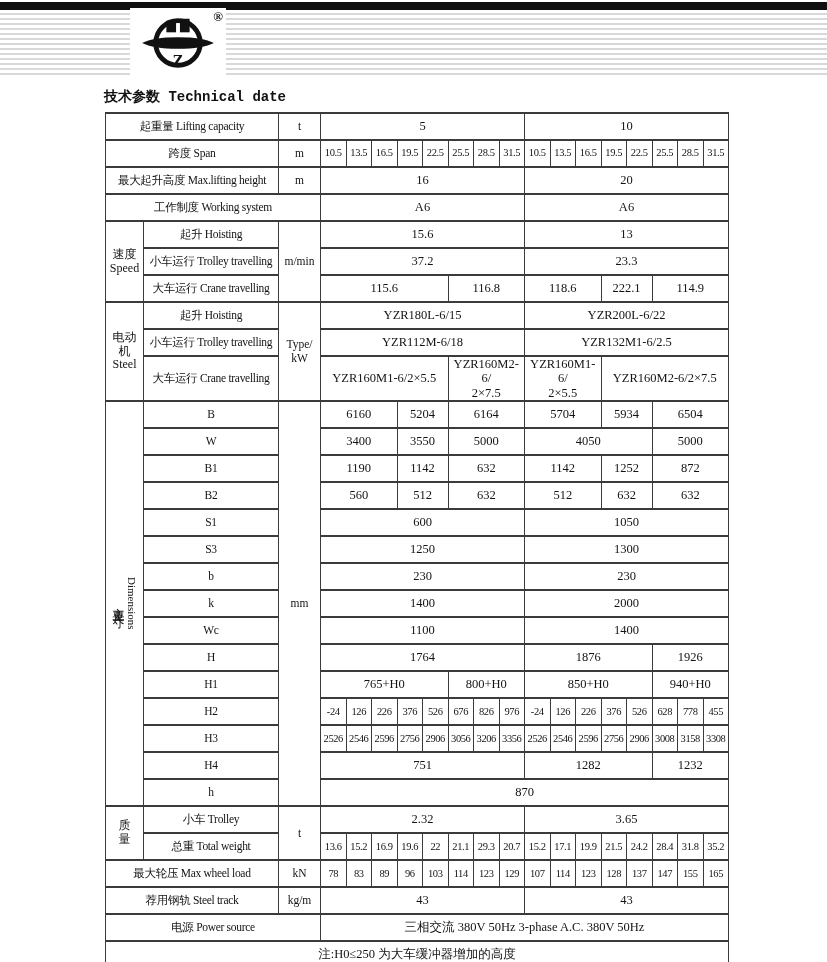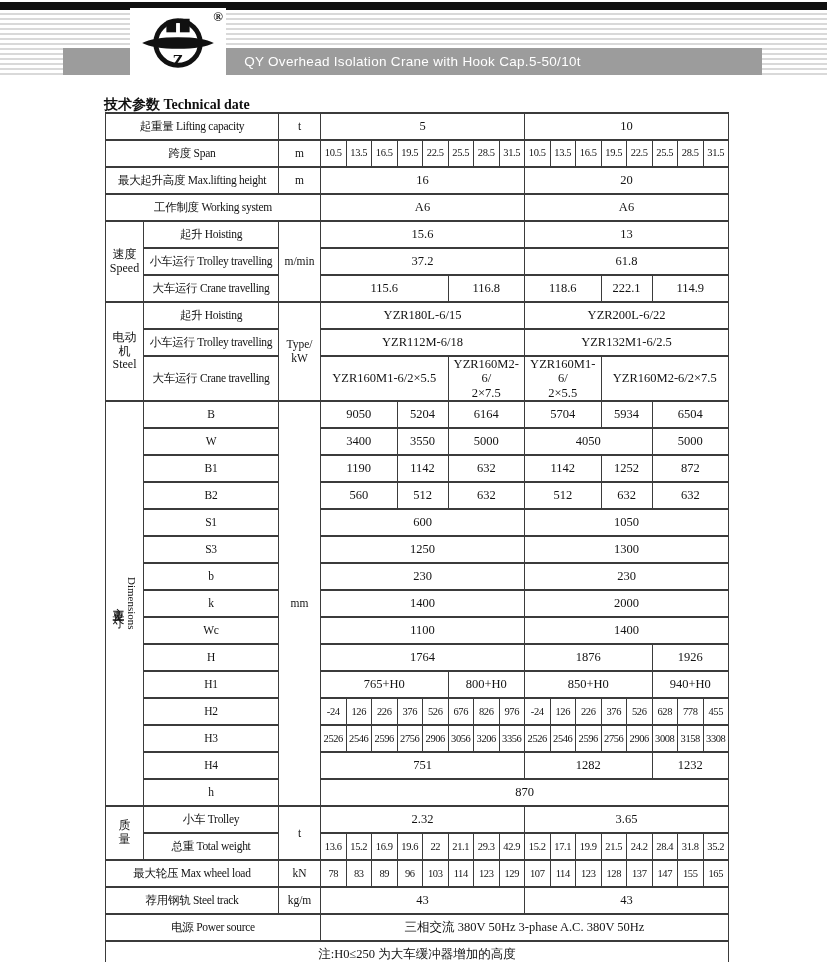--- a/index.html
+++ b/index.html
@@ -26,22 +26,22 @@
     position:absolute; left:130px; top:8px; width:96px; height:67px; background:#ffffff;
     display:flex; align-items:center; justify-content:center;
   }
   .reg-mark { position:absolute; right:3px; top:1px; font-size:13px; font-weight:bold; color:#111; }
   .page-title {
     position:absolute; left:238px; top:11px; width:560px;
     font-weight:bold; font-size:27px; line-height:34px; letter-spacing:1px; color:#0d0d0d;
     white-space:nowrap;
   }
   .section-heading {
-    position:absolute; left:104px; top:96px;
-    font-family:Liberation Serif, serif;
+    position:absolute; left:104px; top:88px;
+    font-family:Liberation Mono, monospace;
     font-weight:bold; font-size:14px; color:#111;
   }
   
   .spec-table {
     position:absolute; left:105px; top:112px; width:623px;
     border-collapse:collapse; table-layout:fixed;
     font-family:"Liberation Serif","DejaVu Serif",serif;
   }
   .spec-table td {
     border:1px solid #3b3b3b; border-top-width:2px; border-bottom-width:2px;
@@ -57,23 +57,20 @@
   .vert-cn { writing-mode:vertical-rl; text-orientation:upright; font-size:12px; letter-spacing:3px; display:inline-block; vertical-align:middle; }
   .vert-en { writing-mode:vertical-rl; font-size:11px; display:inline-block; vertical-align:middle; margin-left:1px; }
 </style>
 </head>
 <body>
 
 <div class="page">
 
   <div class="header">
     <div class="top-bar"></div>
-    <div class="subtitle-band">
-      <span>QY Overhead Isolation Crane with Hook Cap.5-50/10t</span>
-    </div>
     <div class="logo-box">
       <svg width="78" height="62" viewBox="0 0 80 64">
         <circle cx="40" cy="33" r="23" fill="none" stroke="#111" stroke-width="5"></circle>
         <path d="M3 33 Q14 27 40 27 Q66 27 77 33 Q66 39 40 39 Q14 39 3 33 Z" fill="#111"></path>
         <rect x="28" y="10" width="10" height="12" fill="#111"></rect>
         <rect x="42" y="8" width="10" height="14" fill="#111"></rect>
         <text x="40" y="57" text-anchor="middle" font-size="17" font-weight="bold" fill="#111" font-family="Liberation Serif, serif">Z</text>
       </svg>
       <span class="reg-mark">®</span>
     </div>
@@ -130,21 +127,21 @@
           <td rowspan="3" class="group">速度
 Speed</td>
           <td class="label">起升 Hoisting</td>
           <td rowspan="3" class="unit">m/min</td>
           <td colspan="8" class="data">15.6</td>
           <td colspan="8" class="data">13</td>
         </tr>
         <tr>
           <td class="label">小车运行 Trolley travelling</td>
           <td colspan="8" class="data">37.2</td>
-          <td colspan="8" class="data">61.8</td>
+          <td colspan="8" class="data">23.3</td>
         </tr>
         <tr>
           <td class="label">大车运行 Crane travelling</td>
           <td colspan="5" class="data">115.6</td>
           <td colspan="3" class="data">116.8</td>
           <td colspan="3" class="data">118.6</td>
           <td colspan="2" class="data">222.1</td>
           <td colspan="3" class="data">114.9</td>
         </tr>
         <tr>
@@ -167,21 +164,21 @@
           <td colspan="3" class="data">YZR160M2-6/
 2×7.5</td>
           <td colspan="3" class="data">YZR160M1-6/
 2×5.5</td>
           <td colspan="5" class="data">YZR160M2-6/2×7.5</td>
         </tr>
         <tr>
           <td rowspan="15" class="group vert"><span class="vert-cn">主要尺寸</span><span class="vert-en">Dimensions</span></td>
           <td class="label">B</td>
           <td rowspan="15" class="unit">mm</td>
-          <td colspan="3" class="data">9050</td>
+          <td colspan="3" class="data">6160</td>
           <td colspan="2" class="data">5204</td>
           <td colspan="3" class="data">6164</td>
           <td colspan="3" class="data">5704</td>
           <td colspan="2" class="data">5934</td>
           <td colspan="3" class="data">6504</td>
         </tr>
         <tr>
           <td class="label">W</td>
           <td colspan="3" class="data">3400</td>
           <td colspan="2" class="data">3550</td>
@@ -303,21 +300,21 @@
         </tr>
         <tr class="dense">
           <td class="label">总重 Total weight</td>
           <td class="data">13.6</td>
           <td class="data">15.2</td>
           <td class="data">16.9</td>
           <td class="data">19.6</td>
           <td class="data">22</td>
           <td class="data">21.1</td>
           <td class="data">29.3</td>
-          <td class="data">42.9</td>
+          <td class="data">20.7</td>
           <td class="data">15.2</td>
           <td class="data">17.1</td>
           <td class="data">19.9</td>
           <td class="data">21.5</td>
           <td class="data">24.2</td>
           <td class="data">28.4</td>
           <td class="data">31.8</td>
           <td class="data">35.2</td>
         </tr>
         <tr class="dense">

